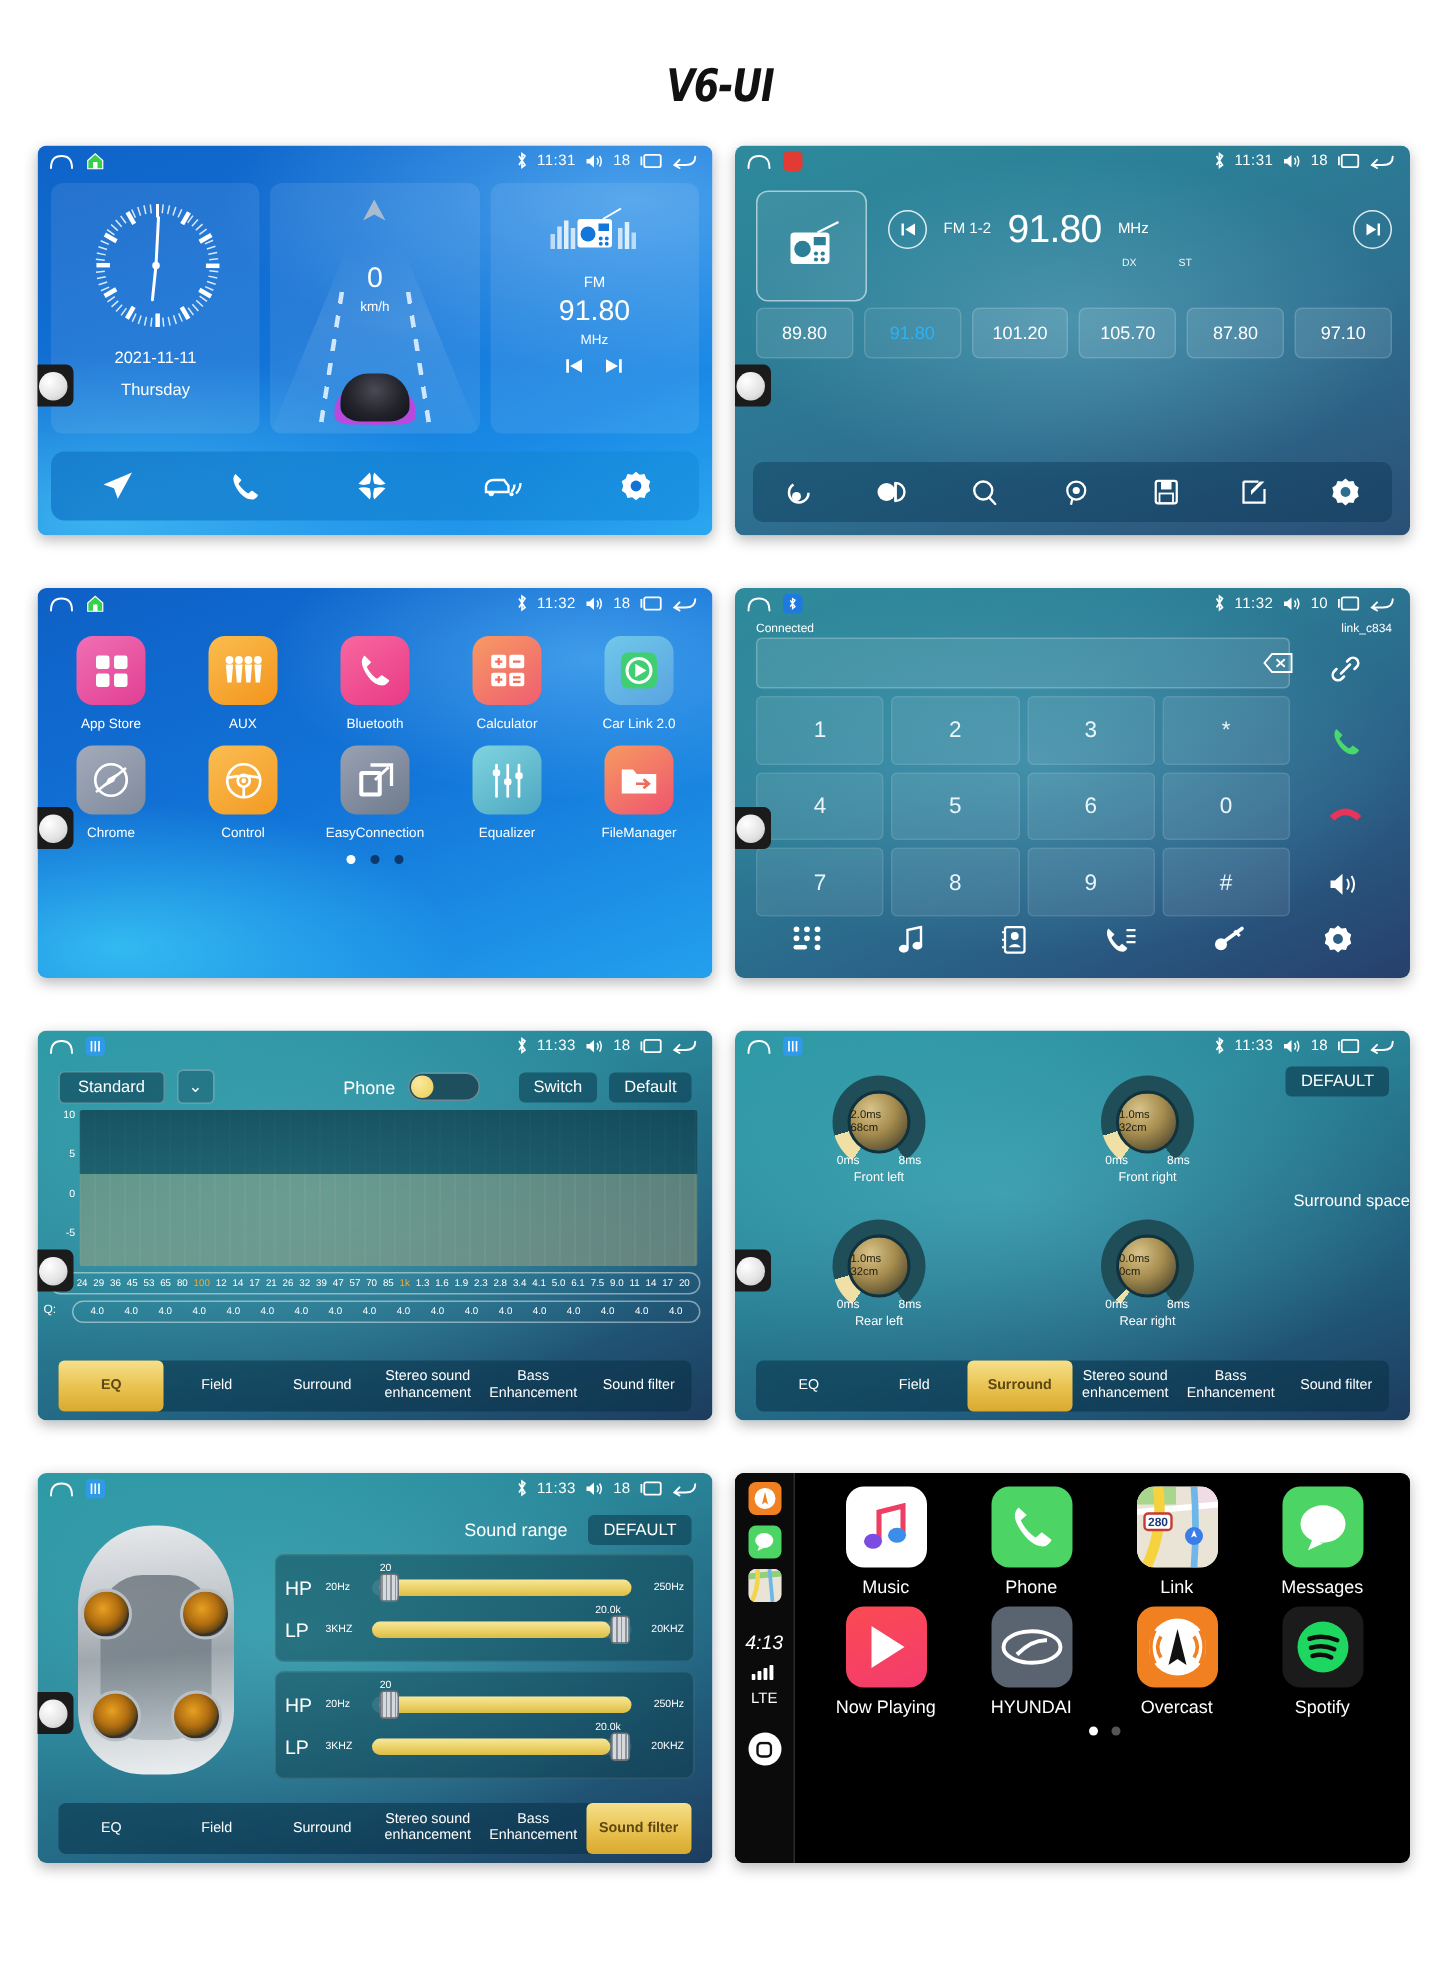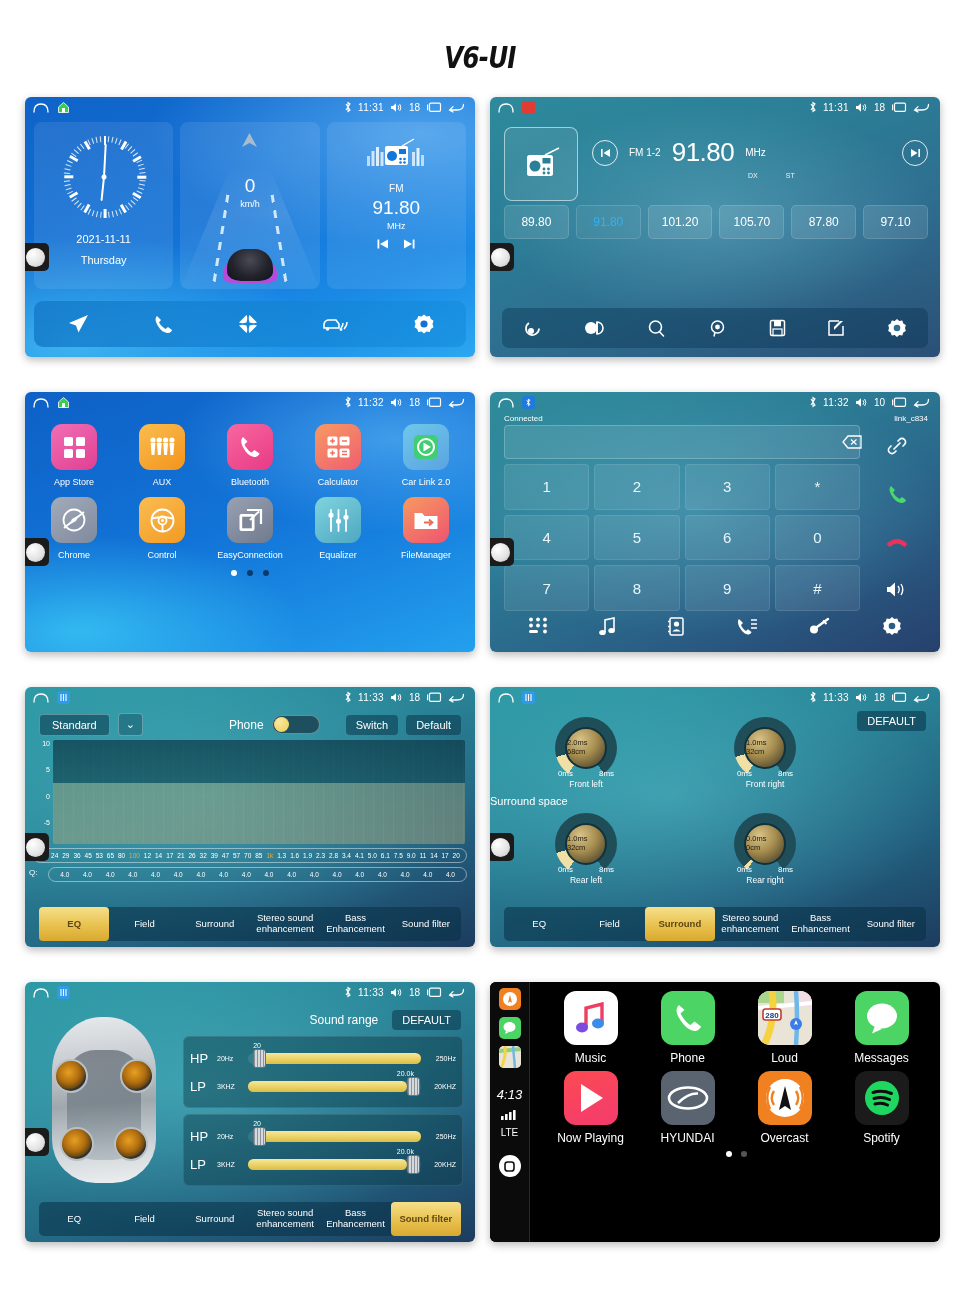--- a/index.html
+++ b/index.html
@@ -283,21 +283,21 @@
   }
   .knob-inner {
     width: 42px; height: 42px; border-radius: 50%;
     background: radial-gradient(circle at 35% 28%, #d9c389 0%, #a58c4e 45%, #5d5334 80%, #2c2a1d 100%);
     border: 2px solid #11323c;
     display:flex; flex-direction:column; align-items:flex-start; justify-content:center;
     font-size: 7.5px; color: #1c1c14; line-height: 1.15;
   }
   .knob-row { display:flex; justify-content:center; gap: 26px; font-size: 8px; margin-top: -10px; }
   .knob-name { font-size: 8.5px; margin-top: 1px; }
-  .surround-lbl { position:absolute; left:0; right:0; text-align:left; top: 88px; font-size: 11px; }
+  .surround-lbl { position:absolute; left:0; right:0; text-align:right; top: 88px; font-size: 11px; }
   .default-btn {
     position:absolute; right: 14px; top: 24px;
     font-size: 11px; padding: 4px 10px; border-radius: 4px;
     background: rgba(10,55,75,.6);
   }
   
   .sf-body { display:flex; padding: 4px 12px 0 8px; height: 192px; gap: 8px;}
   .car-top {
     width: 142px; position: relative;
     display:flex; align-items:center; justify-content:center;
@@ -1511,21 +1511,21 @@
                 <path d="M6 54 Q18 30 14 0" stroke="#f6d23f" stroke-width="7" fill="none"></path>
                 <g>
                   <path d="M6 16 L20 16 L20 28 L6 28 Z" fill="#e23b34" opacity="0"></path>
                 </g>
                 <rect x="5" y="18" width="18" height="11" rx="2.5" fill="#fff" stroke="#c23b34" stroke-width="1.6"></rect>
                 <text x="14" y="26.5" font-size="8" font-family="Liberation Sans, sans-serif" font-weight="bold" fill="#1a3a7a" text-anchor="middle">280</text>
                 <circle cx="38" cy="33" r="6" fill="#3a7de8"></circle>
                 <path d="M38 29 L40 34 L38 33 L36 34 Z" fill="#fff"></path>
               </svg>
           </div>
-          <span class="cp-lbl">Loud</span>
+          <span class="cp-lbl">Link</span>
         </div>
         <div class="cp-app">
           <div class="cp-ico" style="background:#4cd464">
             <svg width="36" height="33" viewBox="0 0 36 33">
                 <ellipse cx="18" cy="14" rx="15" ry="12.5" fill="#fff"></ellipse>
                 <path d="M11 24 L8 31.5 L18 27 Z" fill="#fff"></path>
               </svg>
           </div>
           <span class="cp-lbl">Messages</span>
         </div>

